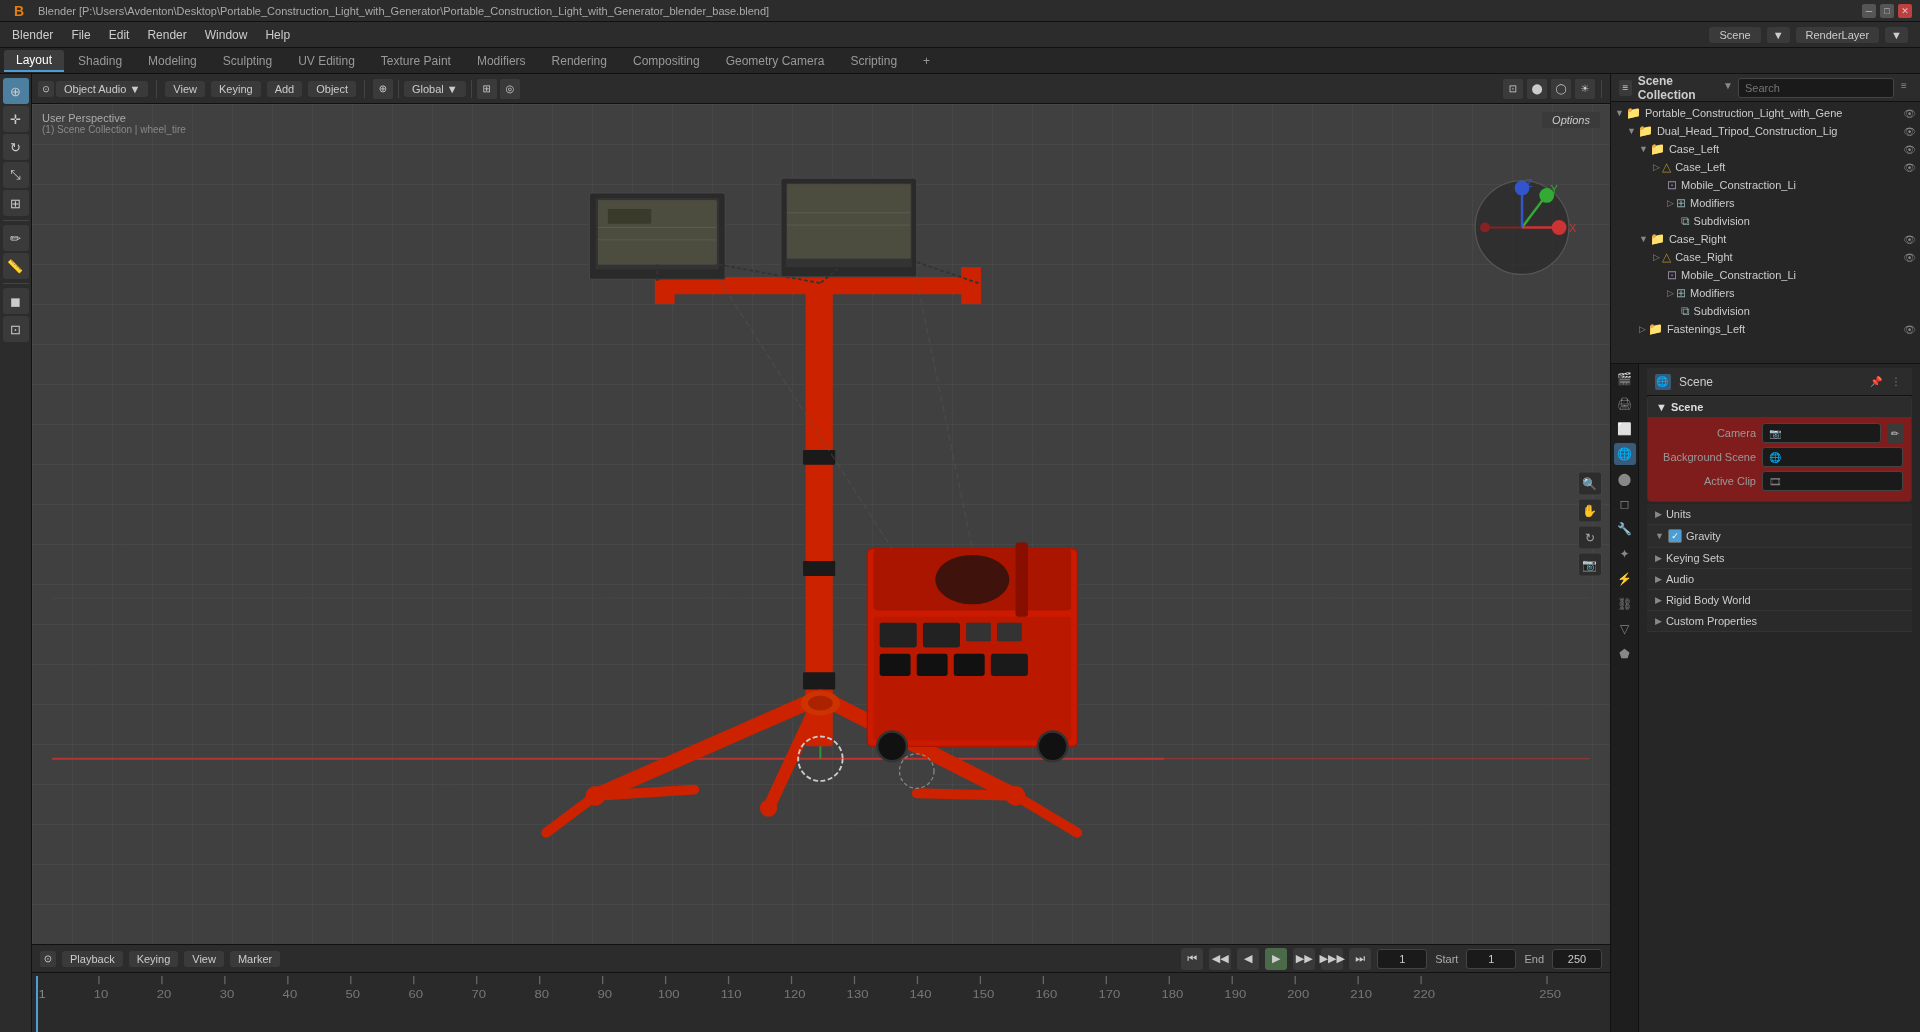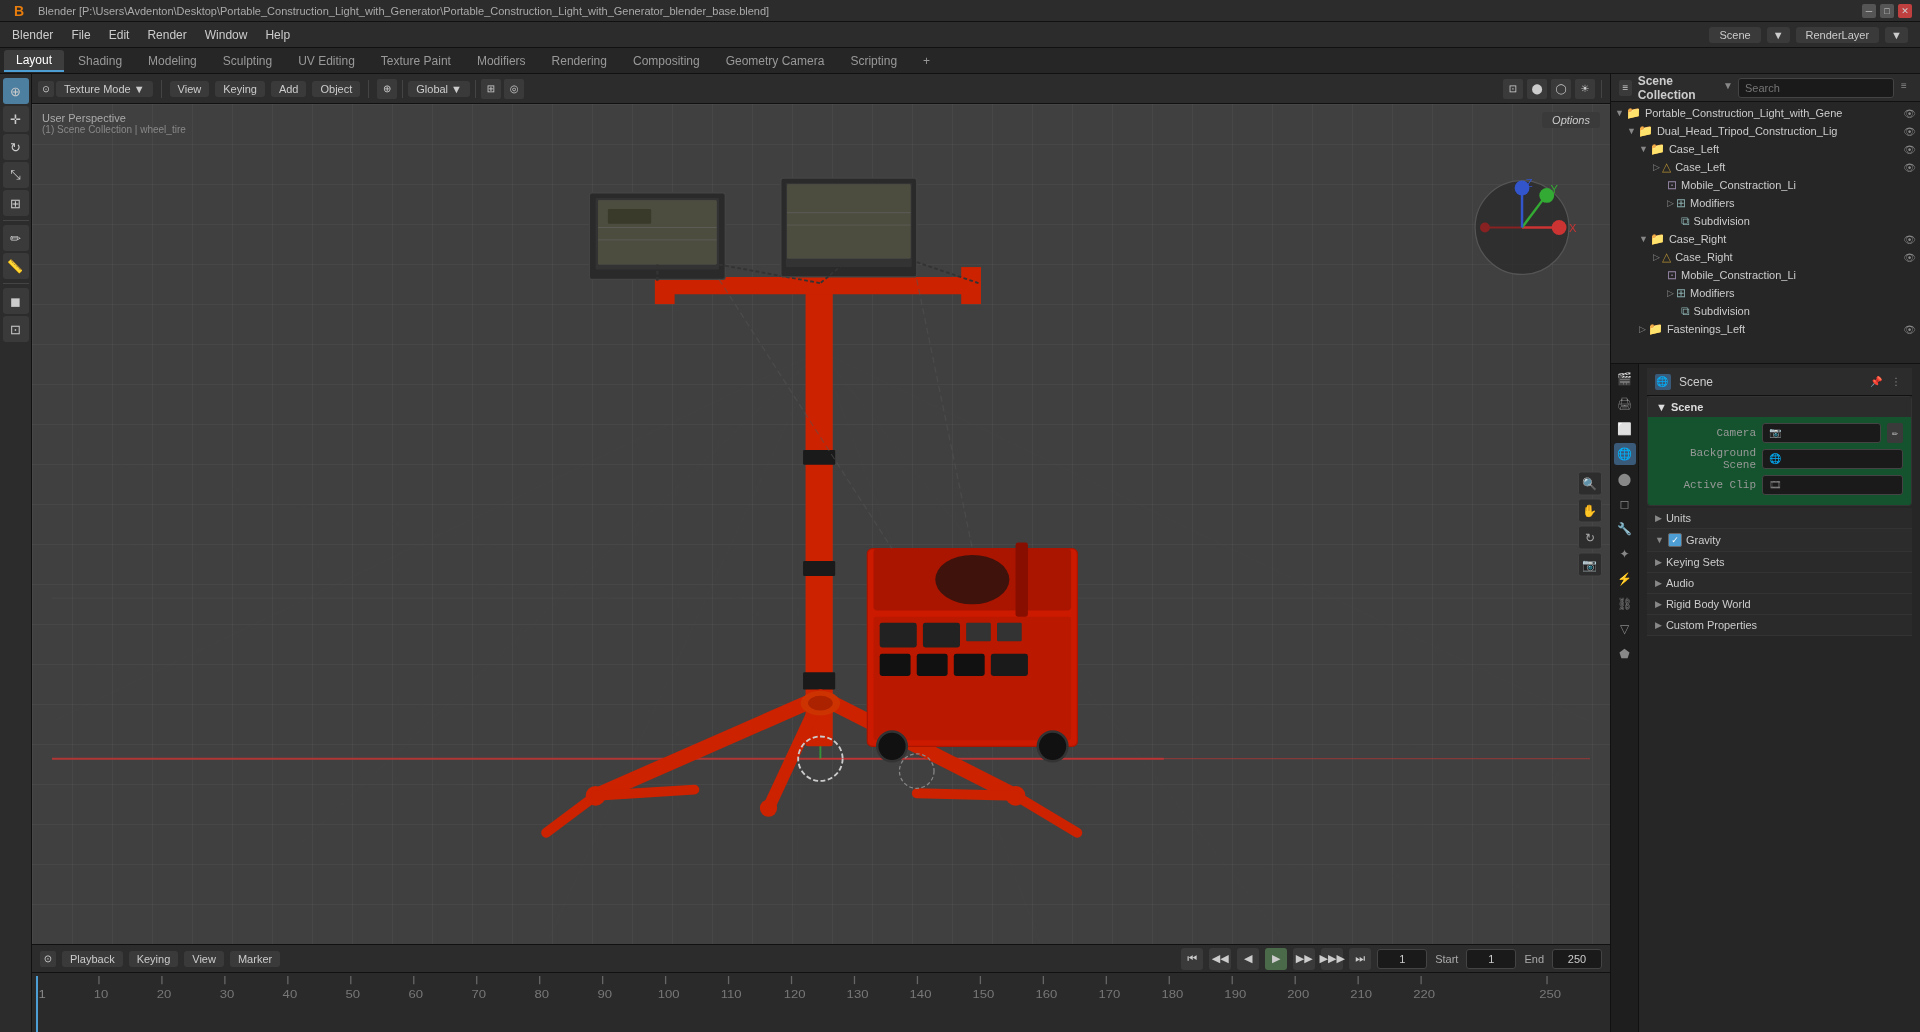--- a/index.html
+++ b/index.html
@@ -310,22 +310,21 @@
       display: flex;
       align-items: center;
       cursor: pointer;
       font-size: 11px;
       font-weight: bold;
       color: #ddd;
       gap: 4px;
     }
     .prop-section-content {
       padding: 6px 8px;
-      background: #14532d;
-      font-family: Liberation Mono, monospace;
+      background: #7f1d1d;
     }
     .prop-row {
       display: flex;
       align-items: center;
       margin-bottom: 4px;
       gap: 6px;
     }
     .prop-label {
       width: 100px;
       font-size: 11px;
@@ -539,21 +538,21 @@
     <div style="width:26px;height:1px;background:#444;margin:2px 0;"></div>
     <div class="tool-btn" title="Add Cube">◼</div>
     <div class="tool-btn" title="Add Object">⊡</div>
   </div>
 
   <div id="viewport-area">
 
     <div id="viewport-top">
       <div style="display:flex;align-items:center;gap:2px;">
         <div style="width:16px;height:16px;background:#3a3a3a;border-radius:2px;display:flex;align-items:center;justify-content:center;font-size:9px;cursor:pointer;">⊙</div>
-        <div class="vp-btn">Texture Mode ▼</div>
+        <div class="vp-btn">Object Audio ▼</div>
       </div>
       <div class="vp-separator"></div>
       <div class="vp-btn">View</div>
       <div class="vp-btn">Keying</div>
       <div class="vp-btn">Add</div>
       <div class="vp-btn">Object</div>
       <div class="vp-separator"></div>
       <div style="display:flex;align-items:center;gap:3px;">
 
         <div style="width:20px;height:20px;background:#3a3a3a;border-radius:2px;display:flex;align-items:center;justify-content:center;font-size:10px;cursor:pointer;">⊕</div>

